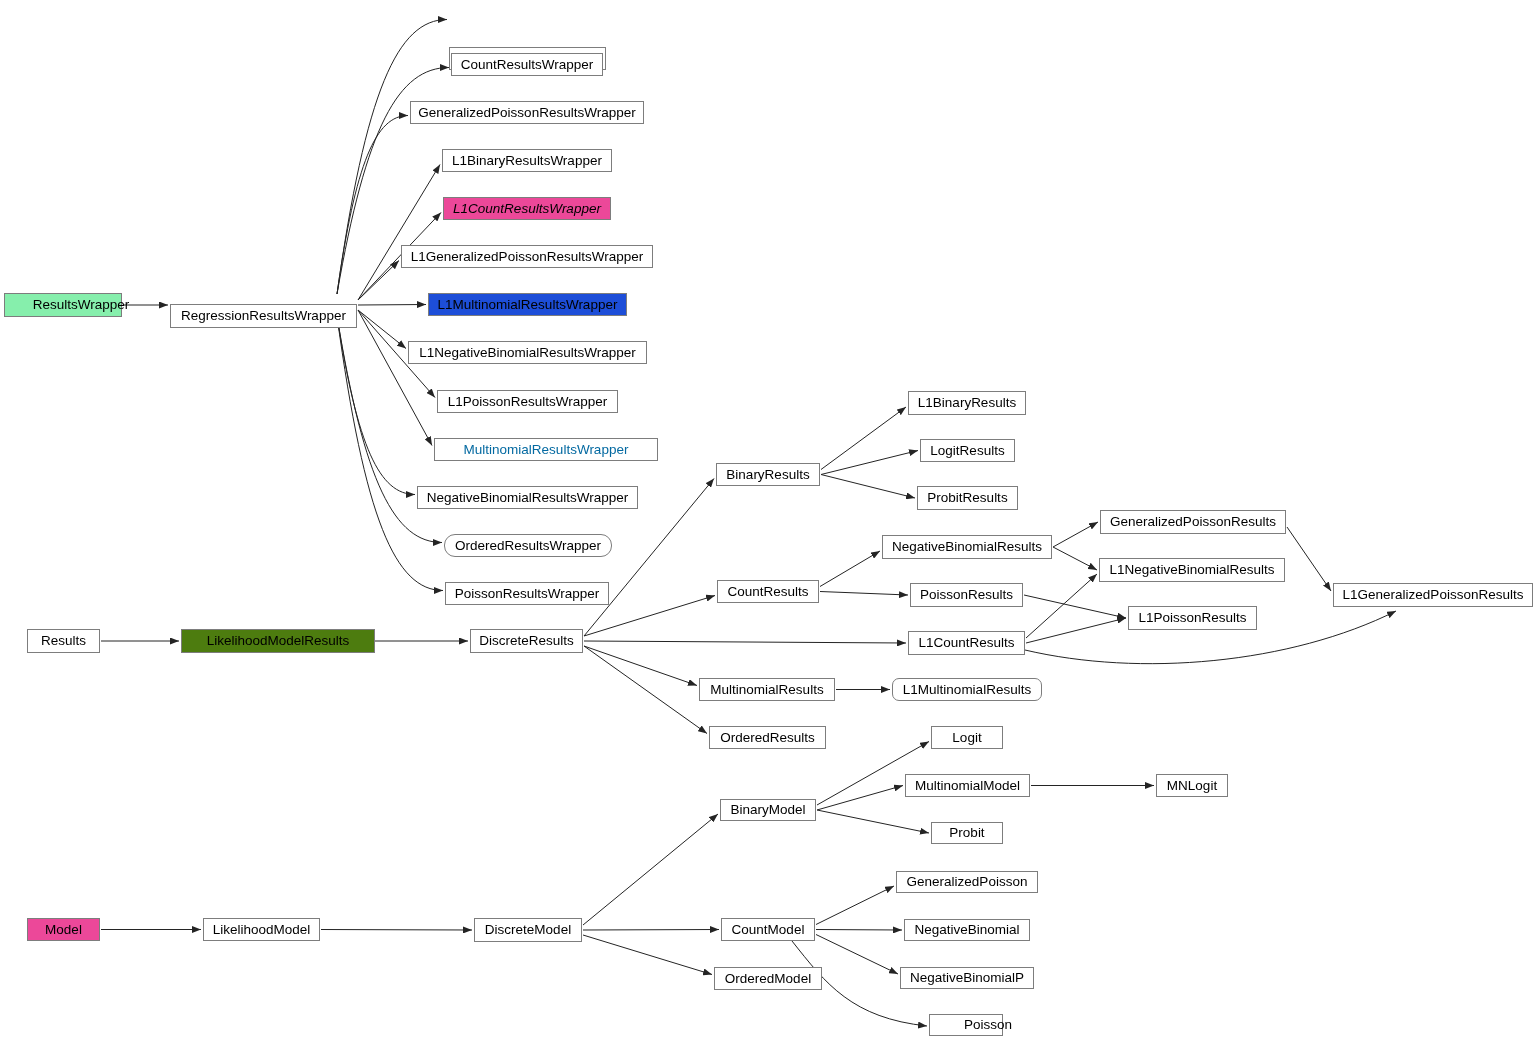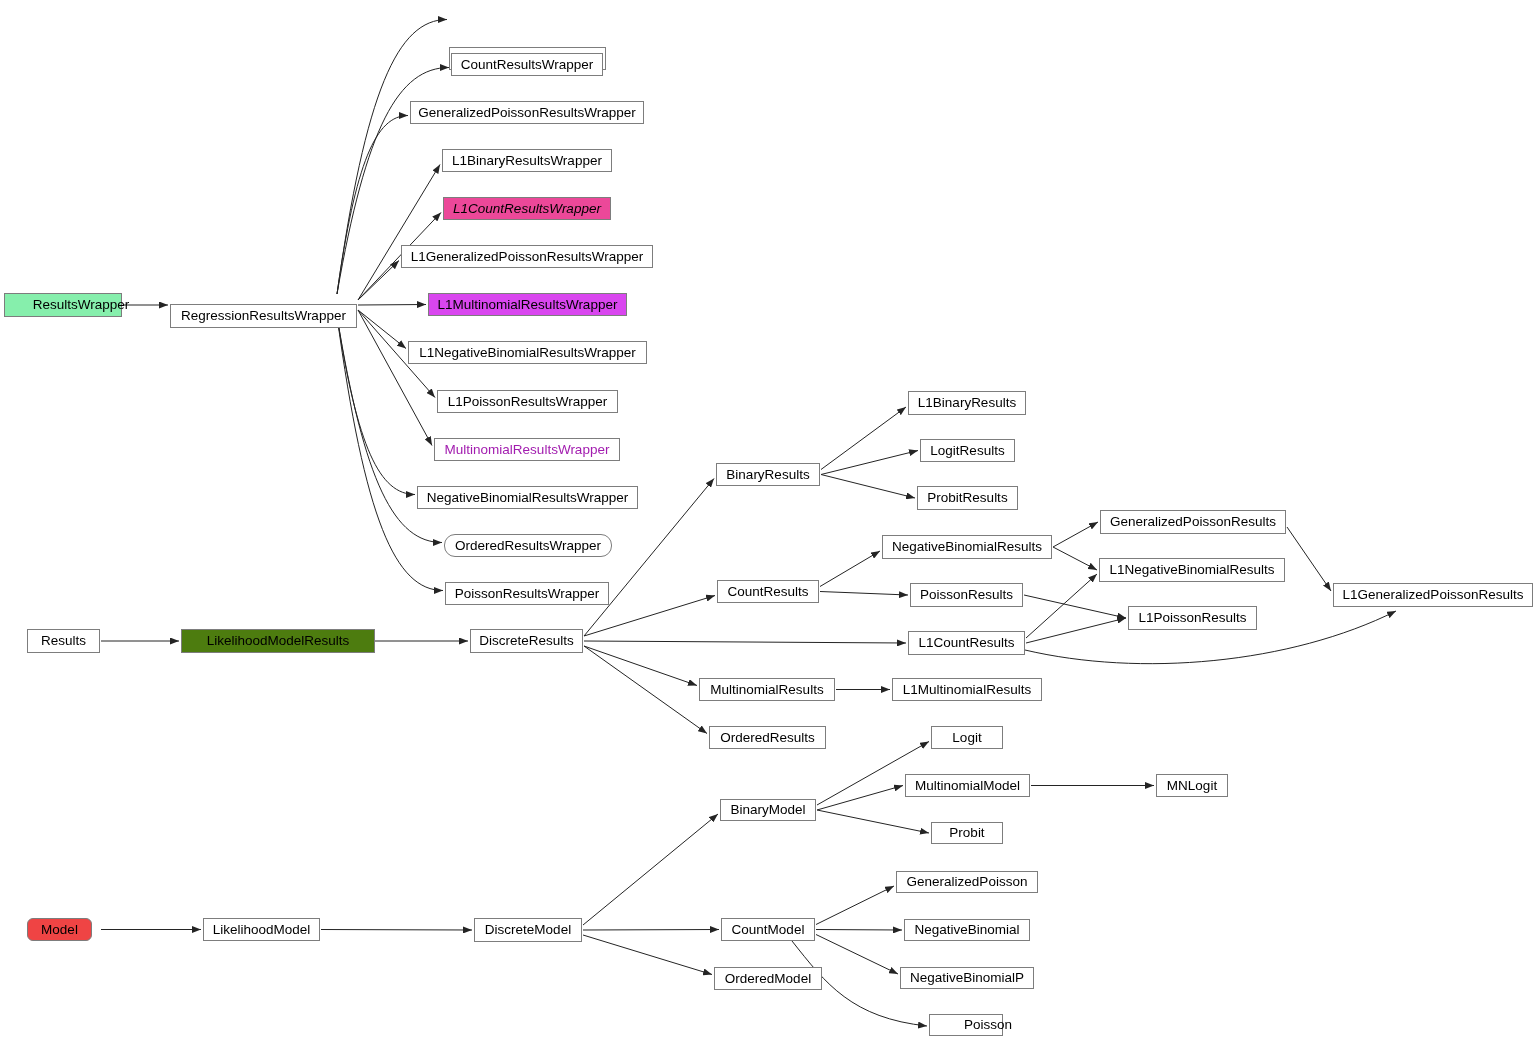--- a/index.html
+++ b/index.html
@@ -81,46 +81,46 @@
     </svg>
   <div id="node-layer">
       <div class="node" style="left: 4px; top: 293px; width: 118px; height: 24px; border-color: rgb(125, 125, 125); background: #86efac; color: rgb(0, 0, 0); padding-left: 36px;">ResultsWrapper</div>
       <div class="node" style="left: 170px; top: 293px; width: 187px; height: 24px; border-color: rgb(125, 125, 125); background: rgb(255, 255, 255); color: rgb(0, 0, 0); margin-top: 11px;">RegressionResultsWrapper</div>
       <div class="node" style="left: 449px; top: 5px; width: 157px; height: 23px; border-color: rgb(125, 125, 125); background: rgb(255, 255, 255); color: rgb(0, 0, 0); margin-top: 42px;">BinaryResultsWrapper</div>
       <div class="node" style="left: 451px; top: 53px; width: 152px; height: 23px; border-color: rgb(125, 125, 125); background: rgb(255, 255, 255); color: rgb(0, 0, 0);">CountResultsWrapper</div>
       <div class="node" style="left: 410px; top: 101px; width: 234px; height: 23px; border-color: rgb(125, 125, 125); background: rgb(255, 255, 255); color: rgb(0, 0, 0);">GeneralizedPoissonResultsWrapper</div>
       <div class="node" style="left: 442px; top: 149px; width: 170px; height: 23px; border-color: rgb(125, 125, 125); background: rgb(255, 255, 255); color: rgb(0, 0, 0);">L1BinaryResultsWrapper</div>
       <div class="node" style="left: 443px; top: 197px; width: 168px; height: 23px; border-color: rgb(125, 125, 125); background: #ec4899; color: rgb(0, 0, 0); font-style: italic;">L1CountResultsWrapper</div>
       <div class="node" style="left: 401px; top: 245px; width: 252px; height: 23px; border-color: rgb(125, 125, 125); background: rgb(255, 255, 255); color: rgb(0, 0, 0);">L1GeneralizedPoissonResultsWrapper</div>
-      <div class="node" style="left: 428px; top: 293px; width: 199px; height: 23px; border-color: rgb(125, 125, 125); background: #d946ef; color: rgb(0, 0, 0);">L1MultinomialResultsWrapper</div>
+      <div class="node" style="left: 428px; top: 293px; width: 199px; height: 23px; border-color: rgb(125, 125, 125); background: #1d4ed8; color: rgb(0, 0, 0);">L1MultinomialResultsWrapper</div>
       <div class="node" style="left: 408px; top: 341px; width: 239px; height: 23px; border-color: rgb(125, 125, 125); background: rgb(255, 255, 255); color: rgb(0, 0, 0);">L1NegativeBinomialResultsWrapper</div>
       <div class="node" style="left: 437px; top: 390px; width: 181px; height: 23px; border-color: rgb(125, 125, 125); background: rgb(255, 255, 255); color: rgb(0, 0, 0);">L1PoissonResultsWrapper</div>
-      <div class="node" style="left: 434px; top: 438px; width: 186px; height: 23px; border-color: rgb(125, 125, 125); background: rgb(255, 255, 255); color: #a21caf;">MultinomialResultsWrapper</div>
+      <div class="node" style="left: 434px; top: 438px; width: 224px; height: 23px; border-color: rgb(125, 125, 125); background: rgb(255, 255, 255); color: #0369a1;">MultinomialResultsWrapper</div>
       <div class="node" style="left: 417px; top: 486px; width: 221px; height: 23px; border-color: rgb(125, 125, 125); background: rgb(255, 255, 255); color: rgb(0, 0, 0);">NegativeBinomialResultsWrapper</div>
       <div class="node" style="left: 444px; top: 534px; width: 168px; height: 23px; border-color: rgb(125, 125, 125); background: rgb(255, 255, 255); color: rgb(0, 0, 0); border-radius: 11px;">OrderedResultsWrapper</div>
       <div class="node" style="left: 445px; top: 582px; width: 164px; height: 23px; border-color: rgb(125, 125, 125); background: rgb(255, 255, 255); color: rgb(0, 0, 0);">PoissonResultsWrapper</div>
       <div class="node" style="left: 27px; top: 629px; width: 73px; height: 24px; border-color: rgb(125, 125, 125); background: rgb(255, 255, 255); color: rgb(0, 0, 0);">Results</div>
       <div class="node" style="left: 181px; top: 629px; width: 194px; height: 24px; border-color: rgb(125, 125, 125); background: #4d7c0f; color: rgb(0, 0, 0);">LikelihoodModelResults</div>
       <div class="node" style="left: 470px; top: 629px; width: 113px; height: 24px; border-color: rgb(125, 125, 125); background: rgb(255, 255, 255); color: rgb(0, 0, 0);">DiscreteResults</div>
       <div class="node" style="left: 716px; top: 463px; width: 104px; height: 23px; border-color: rgb(125, 125, 125); background: rgb(255, 255, 255); color: rgb(0, 0, 0);">BinaryResults</div>
       <div class="node" style="left: 908px; top: 391px; width: 118px; height: 24px; border-color: rgb(125, 125, 125); background: rgb(255, 255, 255); color: rgb(0, 0, 0);">L1BinaryResults</div>
       <div class="node" style="left: 920px; top: 439px; width: 95px; height: 23px; border-color: rgb(125, 125, 125); background: rgb(255, 255, 255); color: rgb(0, 0, 0);">LogitResults</div>
       <div class="node" style="left: 917px; top: 486px; width: 101px; height: 24px; border-color: rgb(125, 125, 125); background: rgb(255, 255, 255); color: rgb(0, 0, 0);">ProbitResults</div>
       <div class="node" style="left: 717px; top: 580px; width: 102px; height: 23px; border-color: rgb(125, 125, 125); background: rgb(255, 255, 255); color: rgb(0, 0, 0);">CountResults</div>
       <div class="node" style="left: 882px; top: 535px; width: 170px; height: 24px; border-color: rgb(125, 125, 125); background: rgb(255, 255, 255); color: rgb(0, 0, 0);">NegativeBinomialResults</div>
       <div class="node" style="left: 910px; top: 583px; width: 113px; height: 24px; border-color: rgb(125, 125, 125); background: rgb(255, 255, 255); color: rgb(0, 0, 0);">PoissonResults</div>
       <div class="node" style="left: 908px; top: 631px; width: 117px; height: 24px; border-color: rgb(125, 125, 125); background: rgb(255, 255, 255); color: rgb(0, 0, 0);">L1CountResults</div>
       <div class="node" style="left: 1100px; top: 510px; width: 186px; height: 24px; border-color: rgb(125, 125, 125); background: rgb(255, 255, 255); color: rgb(0, 0, 0);">GeneralizedPoissonResults</div>
       <div class="node" style="left: 1099px; top: 558px; width: 186px; height: 24px; border-color: rgb(125, 125, 125); background: rgb(255, 255, 255); color: rgb(0, 0, 0);">L1NegativeBinomialResults</div>
       <div class="node" style="left: 1128px; top: 606px; width: 129px; height: 24px; border-color: rgb(125, 125, 125); background: rgb(255, 255, 255); color: rgb(0, 0, 0);">L1PoissonResults</div>
       <div class="node" style="left: 1333px; top: 583px; width: 200px; height: 24px; border-color: rgb(125, 125, 125); background: rgb(255, 255, 255); color: rgb(0, 0, 0);">L1GeneralizedPoissonResults</div>
       <div class="node" style="left: 699px; top: 678px; width: 136px; height: 23px; border-color: rgb(125, 125, 125); background: rgb(255, 255, 255); color: rgb(0, 0, 0);">MultinomialResults</div>
-      <div class="node" style="left: 892px; top: 678px; width: 150px; height: 23px; border-color: rgb(125, 125, 125); background: rgb(255, 255, 255); color: rgb(0, 0, 0);">L1MultinomialResults</div>
+      <div class="node" style="left: 892px; top: 678px; width: 150px; height: 23px; border-color: rgb(125, 125, 125); background: rgb(255, 255, 255); color: rgb(0, 0, 0); border-radius: 7px;">L1MultinomialResults</div>
       <div class="node" style="left: 709px; top: 726px; width: 117px; height: 23px; border-color: rgb(125, 125, 125); background: rgb(255, 255, 255); color: rgb(0, 0, 0);">OrderedResults</div>
-      <div class="node" style="left: 27px; top: 918px; width: 65px; height: 23px; border-color: rgb(125, 125, 125); background: #ef4444; color: rgb(0, 0, 0); border-radius: 6px;">Model</div>
+      <div class="node" style="left: 27px; top: 918px; width: 73px; height: 23px; border-color: rgb(125, 125, 125); background: #ec4899; color: rgb(0, 0, 0);">Model</div>
       <div class="node" style="left: 203px; top: 918px; width: 117px; height: 23px; border-color: rgb(125, 125, 125); background: rgb(255, 255, 255); color: rgb(0, 0, 0);">LikelihoodModel</div>
       <div class="node" style="left: 474px; top: 918px; width: 108px; height: 24px; border-color: rgb(125, 125, 125); background: rgb(255, 255, 255); color: rgb(0, 0, 0);">DiscreteModel</div>
       <div class="node" style="left: 720px; top: 799px; width: 96px; height: 22px; border-color: rgb(125, 125, 125); background: rgb(255, 255, 255); color: rgb(0, 0, 0);">BinaryModel</div>
       <div class="node" style="left: 931px; top: 726px; width: 72px; height: 23px; border-color: rgb(125, 125, 125); background: rgb(255, 255, 255); color: rgb(0, 0, 0);">Logit</div>
       <div class="node" style="left: 905px; top: 774px; width: 125px; height: 23px; border-color: rgb(125, 125, 125); background: rgb(255, 255, 255); color: rgb(0, 0, 0);">MultinomialModel</div>
       <div class="node" style="left: 1156px; top: 774px; width: 72px; height: 23px; border-color: rgb(125, 125, 125); background: rgb(255, 255, 255); color: rgb(0, 0, 0);">MNLogit</div>
       <div class="node" style="left: 931px; top: 822px; width: 72px; height: 22px; border-color: rgb(125, 125, 125); background: rgb(255, 255, 255); color: rgb(0, 0, 0);">Probit</div>
       <div class="node" style="left: 721px; top: 918px; width: 94px; height: 23px; border-color: rgb(125, 125, 125); background: rgb(255, 255, 255); color: rgb(0, 0, 0);">CountModel</div>
       <div class="node" style="left: 896px; top: 871px; width: 142px; height: 22px; border-color: rgb(125, 125, 125); background: rgb(255, 255, 255); color: rgb(0, 0, 0);">GeneralizedPoisson</div>
       <div class="node" style="left: 904px; top: 919px; width: 126px; height: 22px; border-color: rgb(125, 125, 125); background: rgb(255, 255, 255); color: rgb(0, 0, 0);">NegativeBinomial</div>

